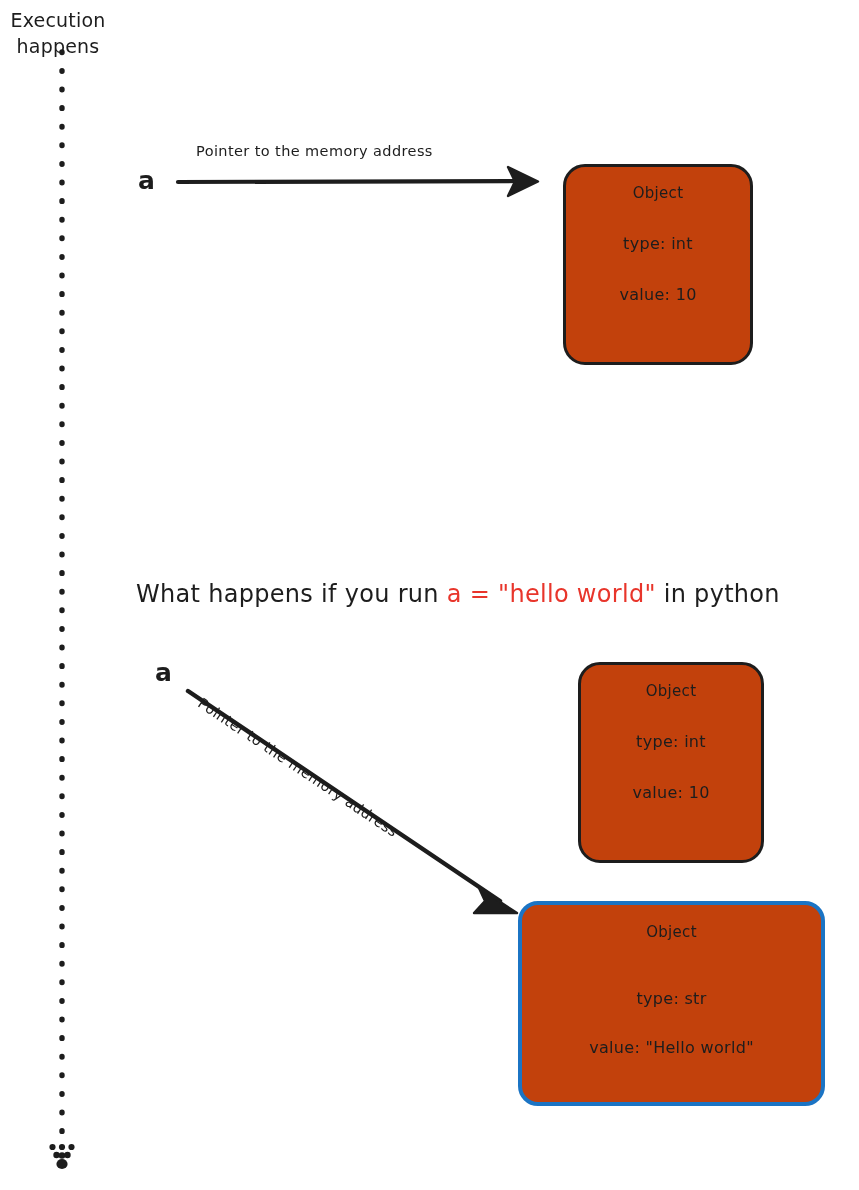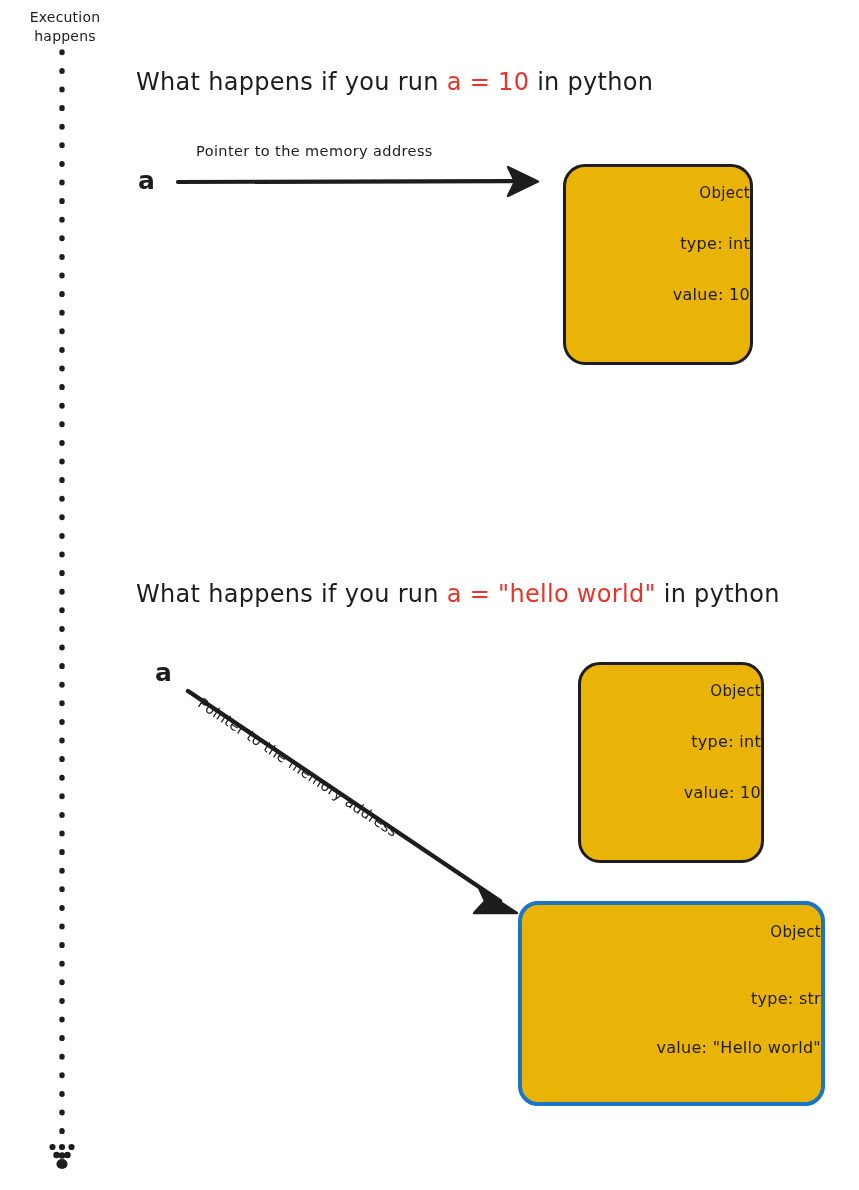--- a/index.html
+++ b/index.html
@@ -35,26 +35,26 @@
   .abs {
     position: absolute;
     white-space: nowrap;
     font-family: "DejaVu Sans", sans-serif;
     color: #1d1d1d;
     line-height: 1.18;
   }
 
   
   .timeline-caption {
-    left: 7px;
+    left: 0;
     top: 8px;
     width: 116px;
     text-align: center;
     white-space: normal;
-    font-size: 14px;
+    font-size: 19px;
     letter-spacing: 0.2px;
     line-height: 1.35;
   }
 
   
   .heading {
     font-size: 24px;
     letter-spacing: 0.3px;
   }
   .heading .code {
@@ -86,24 +86,24 @@
     top: 695px;
     transform: rotate(33.8deg);
     transform-origin: left top;
   }
 
   
   .object-box {
     position: absolute;
     box-sizing: border-box;
     border-radius: 22px;
-    background: #eab308;
+    background: #c2410c;
     display: flex;
     flex-direction: column;
-    align-items: flex-end;
+    align-items: center;
     justify-content: flex-start;
   }
   .object-box.black {
     border: 3.5px solid #1d1d1d;
   }
   .object-box.blue {
     border: 4px solid #1b74c4;
     border-radius: 20px;
   }
   .box-title {
@@ -175,25 +175,20 @@
       <line x1="188" y1="691" x2="500" y2="901" stroke="#1d1d1d" stroke-width="4.4" stroke-linecap="round"></line>
       <path d="M 479 888 L 517 913 L 474 913 L 485 901 Z" fill="#1d1d1d" stroke="#1d1d1d" stroke-width="2.4" stroke-linejoin="round"></path>
     </g>
   </svg>
 
   <div class="abs timeline-caption">
     <div>Execution</div>
     <div>happens</div>
   </div>
 
-  <div class="abs heading" id="heading-1">
-    <span>What happens if you run</span>
-    <span class="code">a = 10</span>
-    <span>in python</span>
-  </div>
 
   <div class="abs var-label" id="var-label-1">a</div>
 
   <div class="abs arrow-label" id="arrow-label-1">Pointer to the memory address</div>
 
   <div class="object-box black" id="object-box-int-1">
     <div class="box-title">Object</div>
     <div class="box-field box-field-type">type: int</div>
     <div class="box-field box-field-value">value: 10</div>
   </div>

